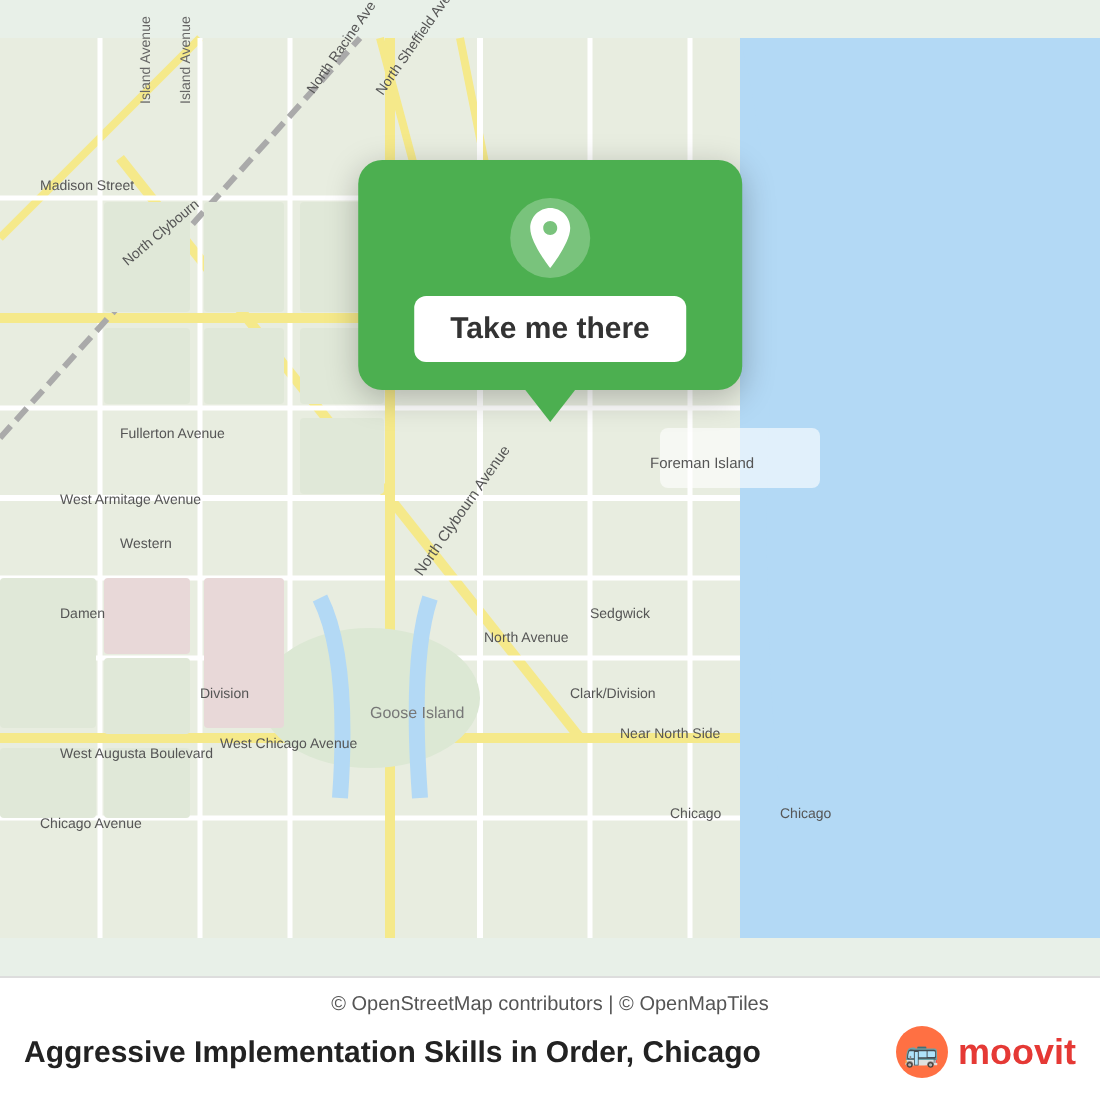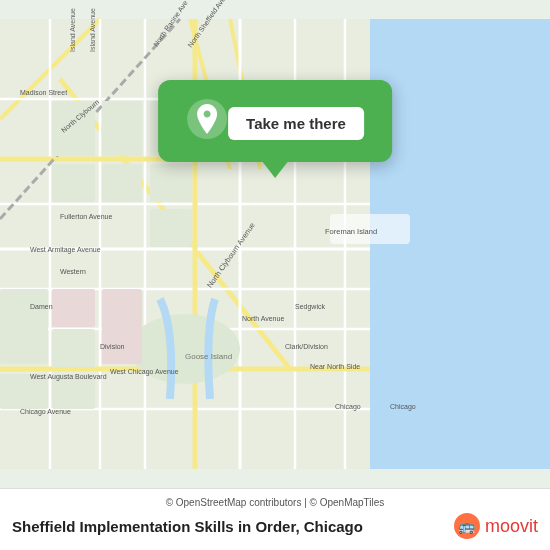--- a/index.html
+++ b/index.html
@@ -38,21 +38,21 @@
     
     .popup-card {
       position: absolute;
       top: 80px;
       left: 50%;
       transform: translateX(-50%);
       background: #4caf50;
       border-radius: 12px;
       padding: 18px 28px 14px 28px;
       display: flex;
-      flex-direction: row;
+      flex-direction: column;
       align-items: center;
       box-shadow: 0 4px 16px rgba(0,0,0,0.25);
       min-width: 180px;
     }
 
     .popup-card::after {
       content: '';
       position: absolute;
       bottom: -16px;
       left: 50%;
@@ -114,21 +114,21 @@
       gap: 4px;
     }
 
     .moovit-icon {
       width: 28px;
       height: 28px;
     }
 
     .moovit-text {
       font-size: 18px;
-      font-weight: 400;
+      font-weight: 700;
       color: #e53935;
       font-family: Arial, sans-serif;
     }
   </style>
 </head>
 <body>
 
 <div id="app">
 
   <div id="map-area">
@@ -230,21 +230,21 @@
       </svg>
 
       <button class="take-me-there-btn">Take me there</button>
     </div>
 
   </div>
 
   <div id="bottom-bar">
     <div class="attribution">© OpenStreetMap contributors | © OpenMapTiles</div>
     <div class="bottom-row">
-      <span class="location-title">Sheffield Implementation Skills in Order, Chicago</span>
+      <span class="location-title">Aggressive Implementation Skills in Order, Chicago</span>
       <div class="moovit-logo">
 
         <svg class="moovit-icon" viewBox="0 0 28 28" xmlns="http://www.w3.org/2000/svg">
           <circle cx="14" cy="14" r="13" fill="#ff7043"></circle>
           <text x="14" y="19" text-anchor="middle" font-size="14" fill="white">🚌</text>
         </svg>
         <span class="moovit-text">moovit</span>
       </div>
     </div>
   </div>

